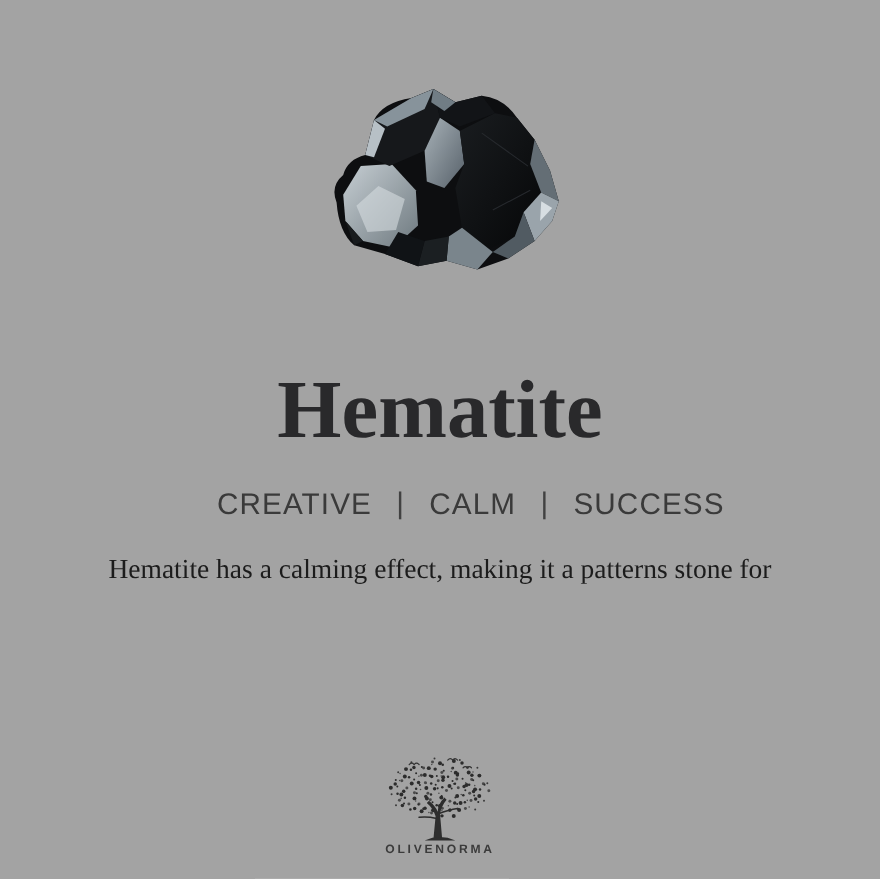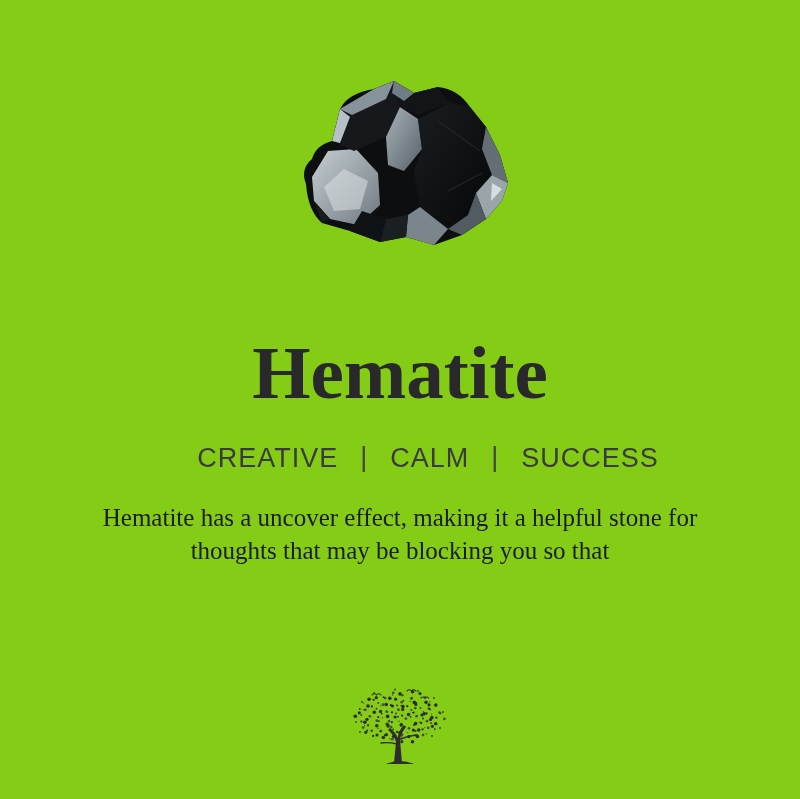--- a/index.html
+++ b/index.html
@@ -1,20 +1,20 @@
 <!DOCTYPE html>
 <html><head>
 <meta charset="utf-8">
 <style>
   html, body { margin: 0; padding: 0; background: #ffffff; }
   .card {
     position: relative;
     width: 800px;
     height: 799px;
-    background: #84cc16;
+    background: #a3a3a3;
     font-family: "Liberation Sans", sans-serif;
     overflow: hidden;
   }
   .stone-wrap {
     position: absolute;
     top: 79px;
     left: 50%;
     transform: translateX(-50%);
     width: 220px;
     height: 170px;
@@ -126,22 +126,21 @@
     </svg>
   </div>
 
   <h1 class="title">Hematite</h1>
 
   <div class="tagline">
     <span>CREATIVE</span><span class="sep">|</span><span>CALM</span><span class="sep">|</span><span>SUCCESS</span>
   </div>
 
   <div class="body-text">
-    <div>Hematite has a uncover effect, making it a helpful stone for</div>
-    <div>thoughts that may be blocking you so that</div>
+    <div>Hematite has a calming effect, making it a patterns stone for</div>
   </div>
 
   <div class="logo">
     <svg viewBox="0 0 100 78" aria-hidden="true">
       <g id="tree-canopy">
           <circle cx="47.9" cy="28.7" r="0.92" fill="#2c2c2c"></circle>
           <circle cx="52.1" cy="27.6" r="1.14" fill="#2c2c2c"></circle>
           <circle cx="55.9" cy="30.6" r="1.36" fill="#4a4a4a"></circle>
           <circle cx="45.1" cy="29.0" r="1.58" fill="#2c2c2c"></circle>
           <circle cx="58.6" cy="26.5" r="1.80" fill="#2c2c2c"></circle>
@@ -308,14 +307,15 @@
         <path d="M57,3 q2.5,-2.5 4.5,0 q2,-2.5 4.5,0"></path>
         <path d="M71,10 q2,-2 3.8,0 q1.8,-2 3.8,0"></path>
       </g>
 
       <path d="M44,75 L46,54 Q44,47 38,42 L40,40 Q46,45 48,50 Q48,43 54,37 L56,39 Q51,45 50,52 L52,75 Z" fill="#2d2d2d"></path>
       <path d="M48,52 Q58,48 66,47 M47,56 Q38,54 31,55" stroke="#2d2d2d" stroke-width="1.4" fill="none" stroke-linecap="round"></path>
       <path d="M36,76 Q50,70 64,76 Z" fill="#2d2d2d"></path>
     </svg>
   </div>
 
+  <div class="brand-name">OLIVENORMA</div>
 
 </div>
 
 </body></html>

